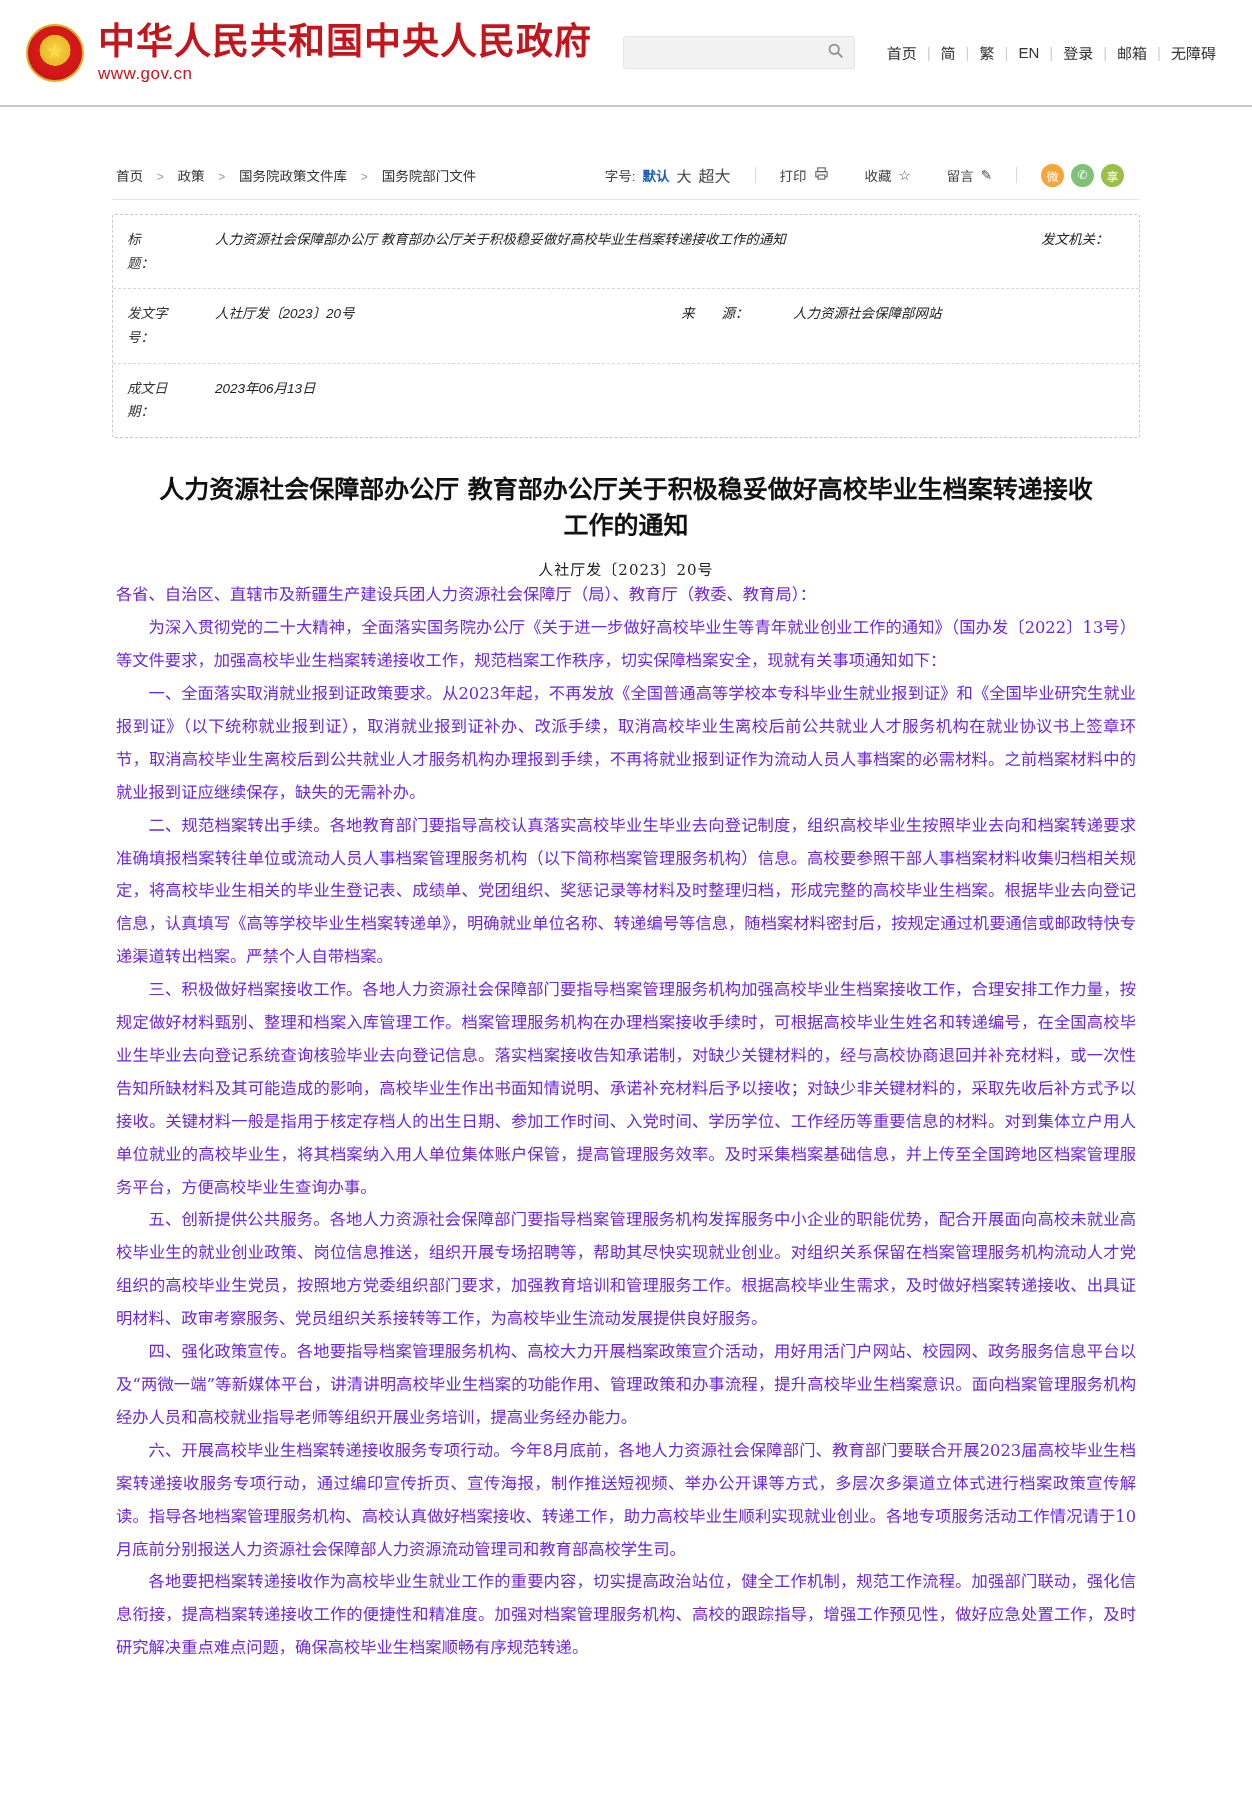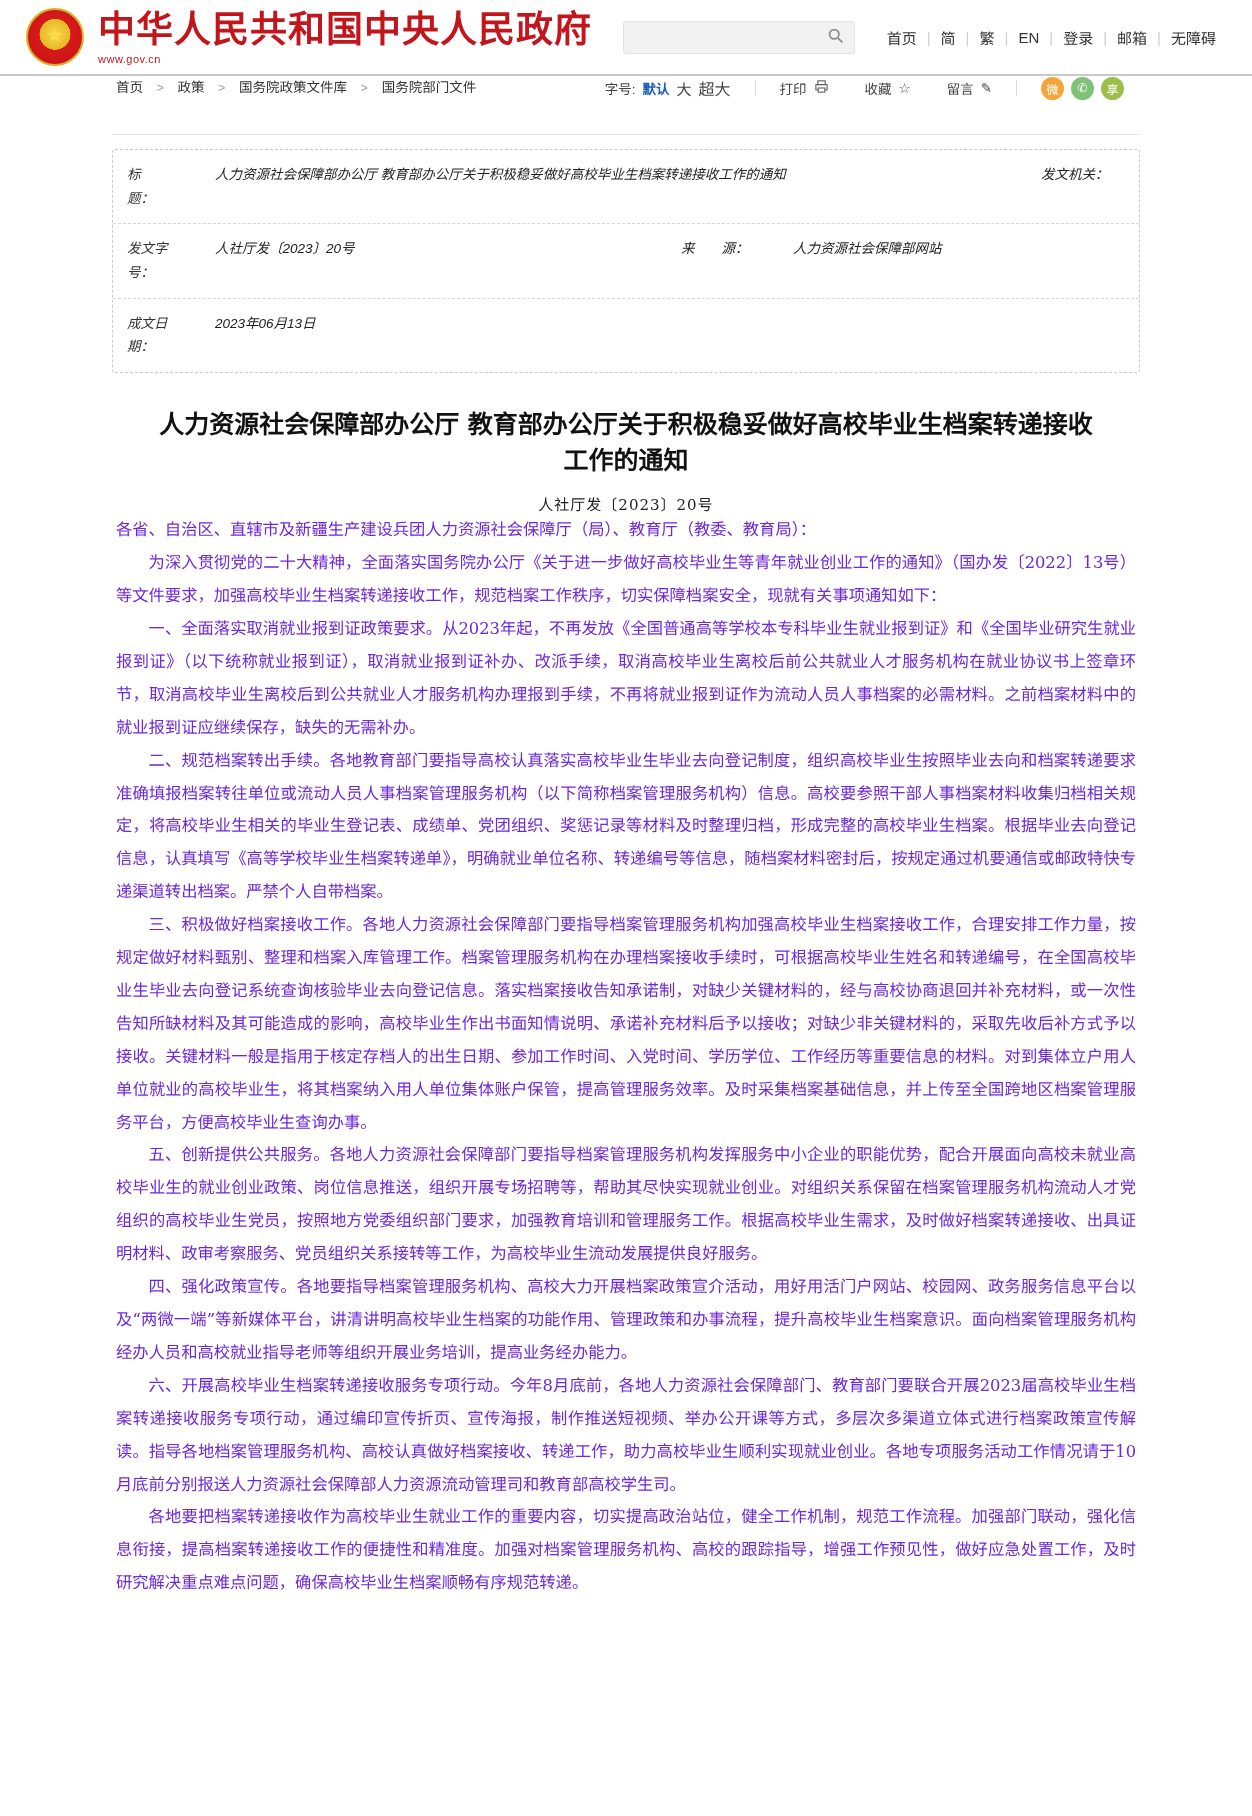--- a/index.html
+++ b/index.html
@@ -5,21 +5,21 @@
   * { box-sizing: border-box; }
   html, body {
     margin: 0; padding: 0;
     background: #ffffff;
     font-family: "Liberation Sans", "DejaVu Sans", sans-serif;
   }
   body { width: 1252px; }
 
   
   .site-header {
-    height: 76px;
+    height: 107px;
     border-bottom: 2px solid #c9c9c9;
     display: flex;
     align-items: center;
     padding: 0 26px 0 26px;
     position: relative;
   }
   .emblem {
     width: 58px; height: 58px;
     border-radius: 50%;
     background: radial-gradient(circle at 50% 45%, #f6d84f 0%, #e8b826 38%, #d61a1a 39%, #c61010 100%);
@@ -41,21 +41,21 @@
   .brand-text { display: flex; flex-direction: column; justify-content: center; }
   .brand-title {
     font-family: "DejaVu Serif", "Liberation Serif", serif;
     font-weight: bold;
     font-size: 37px;
     color: #c3161c;
     letter-spacing: 1px;
     line-height: 1.12;
   }
   .brand-url {
-    font-size: 11px;
+    font-size: 17px;
     color: #c3161c;
     letter-spacing: 0.5px;
     margin-top: 2px;
   }
 
   .header-right {
     margin-left: auto;
     display: flex;
     align-items: center;
     gap: 22px;
@@ -83,26 +83,27 @@
     color: #333; text-decoration: none; padding: 0 10px;
   }
   .toplinks .sep { color: #cfcfcf; }
 
   
   .wrap { width: 1252px; padding: 0 112px; }
 
   
   .crumb-row {
     display: flex;
-    align-items: flex-start;
-    height: 59px;
+    align-items: center;
+    height: 49px;
     font-size: 13.5px;
     color: #333;
     border-bottom: 1px solid #e6e6e6;
     padding: 0 4px;
+    margin-top: 44px;
   }
   .crumb a { color: #333; text-decoration: none; }
   .crumb .arrow { color: #9d9d9d; margin: 0 10px; font-size: 12px; }
   .tools {
     margin-left: auto;
     display: flex;
     align-items: center;
     gap: 12px;
     font-size: 13.5px;
     color: #444;

